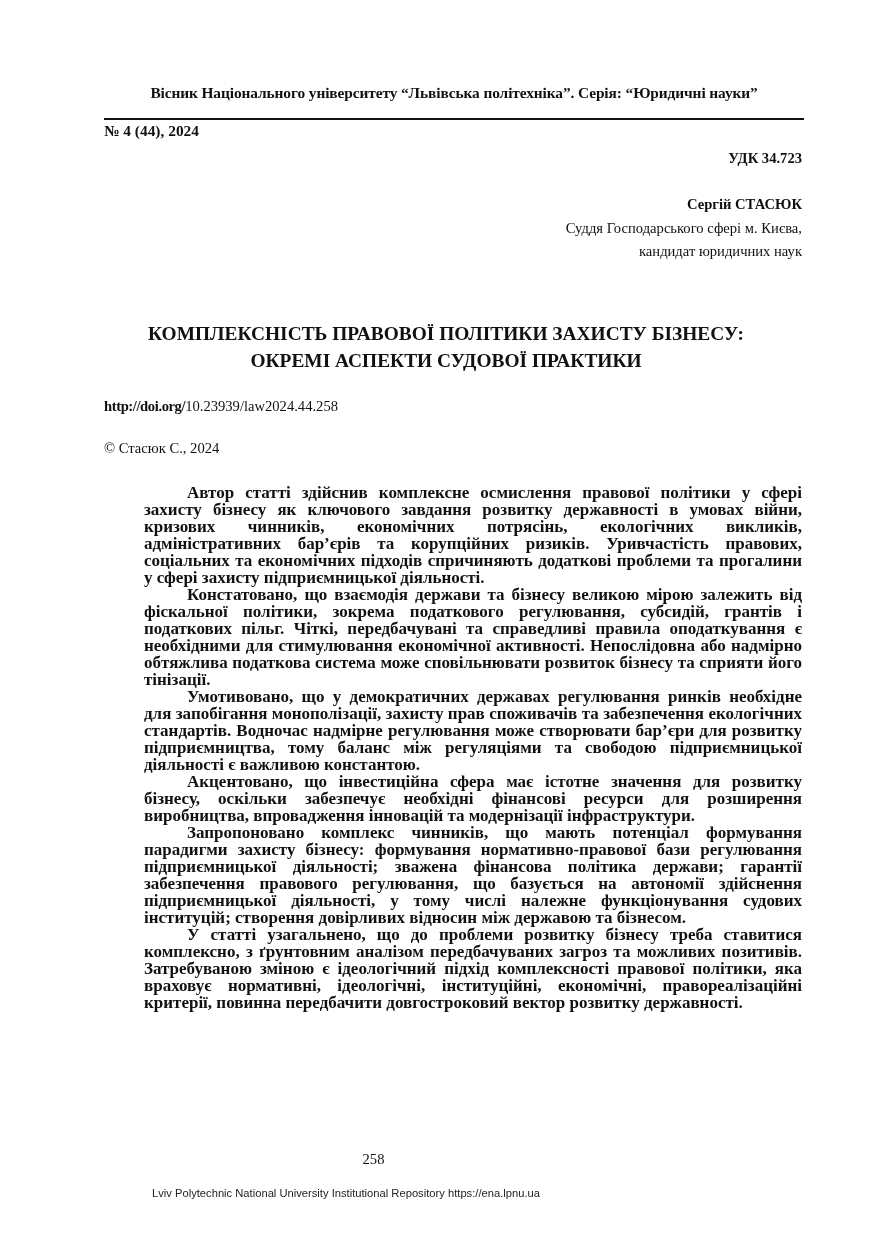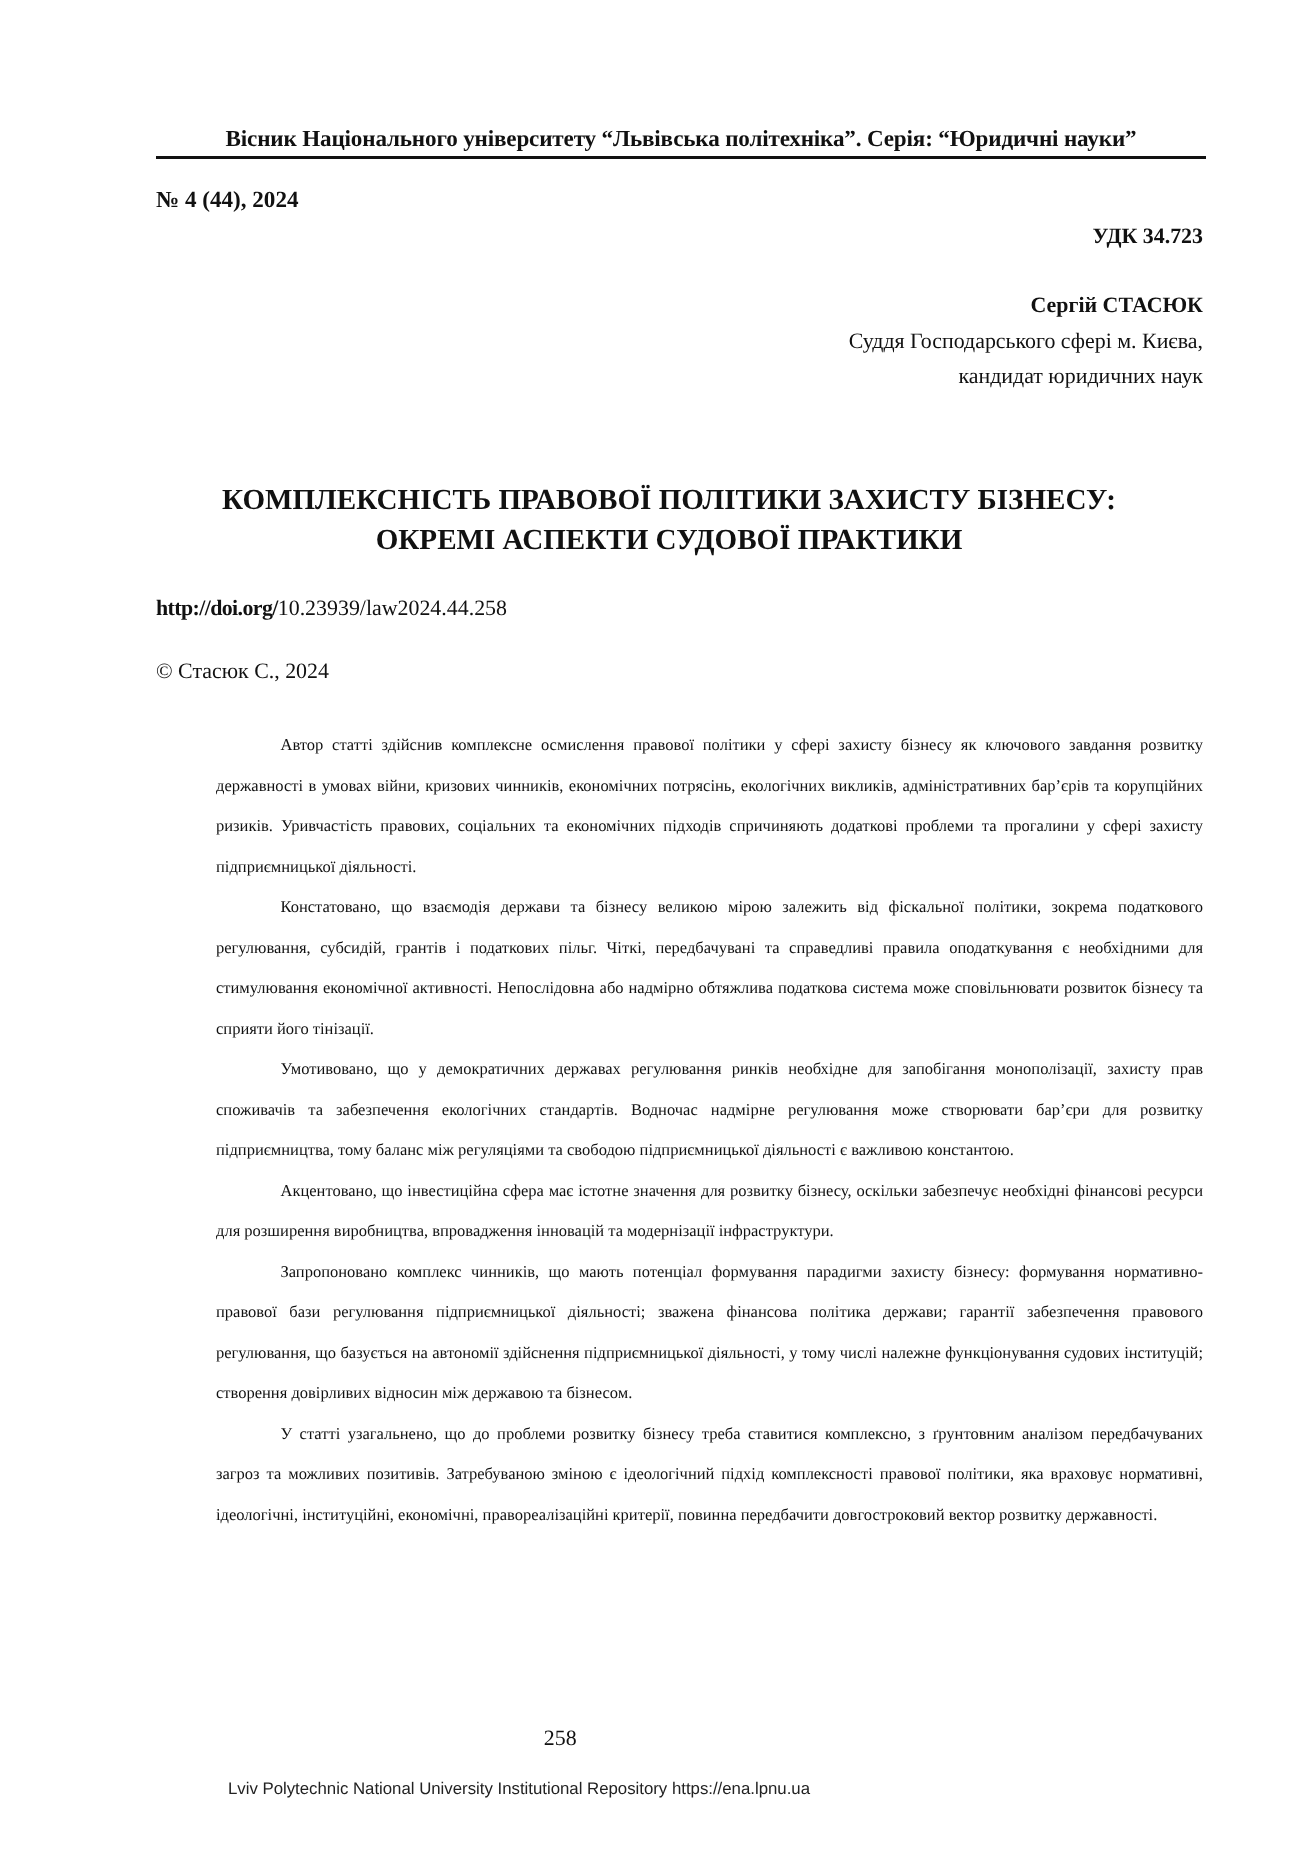--- a/index.html
+++ b/index.html
@@ -1,31 +1,31 @@
 <!DOCTYPE html>
 <html><head>
 <meta charset="utf-8">
 <style>
   html, body { margin: 0; padding: 0; background: #ffffff; }
   body { width: 876px; height: 1240px; position: relative; overflow: hidden;
          font-family: "Liberation Serif", serif; color: #111; }
   .hdr { position: absolute; left: 104px; top: 84px; width: 700px; }
   .hdr-journal { font-weight: bold; font-size: 15.4px; white-space: nowrap; letter-spacing: -0.1px;
-                 text-align: center; padding-bottom: 2px; border-bottom: 2px solid #111; }
-  .hdr-issue { font-weight: bold; font-size: 15.4px; margin-top: 19px; }
+                 text-align: center; padding-bottom: 16px; border-bottom: 2px solid #111; }
+  .hdr-issue { font-weight: bold; font-size: 15.4px; margin-top: 2px; }
   .udk { position: absolute; right: 74px; top: 150px; font-weight: bold; font-size: 14.6px; }
   .author-block { position: absolute; right: 74px; top: 193px; text-align: right; font-size: 14.6px; line-height: 23.5px; }
   .author-name { font-weight: bold; }
   .title { position: absolute; left: 80px; width: 732px; top: 320px; text-align: center;
            font-weight: bold; font-size: 19.4px; line-height: 27px; }
   .doi { position: absolute; left: 104px; top: 398px; font-size: 14.6px; }
   .doi-prefix { font-weight: bold; letter-spacing: -0.4px; }
   .copyright { position: absolute; left: 104px; top: 440px; font-size: 14.6px; }
-  .abstract { position: absolute; left: 144px; top: 484px; width: 658px; font-weight: normal;
-              font-size: 11px; line-height: 27px; text-align: justify; }
+  .abstract { position: absolute; left: 144px; top: 484px; width: 658px; font-weight: bold;
+              font-size: 17px; line-height: 17px; text-align: justify; }
   .abstract p { margin: 0; text-indent: 43px; }
   .page-num { position: absolute; left: 0; width: 747px; top: 1151px; text-align: center; font-size: 14.6px; }
   .repo { position: absolute; left: 0; width: 692px; top: 1187px; text-align: center;
           font-family: "Liberation Sans", sans-serif; font-size: 11.2px; color: #222; }
 </style>
 </head>
 <body>
 
 <div class="hdr">
   <div class="hdr-journal">Вісник Національного університету “Львівська політехніка”. Серія: “Юридичні науки”</div>

